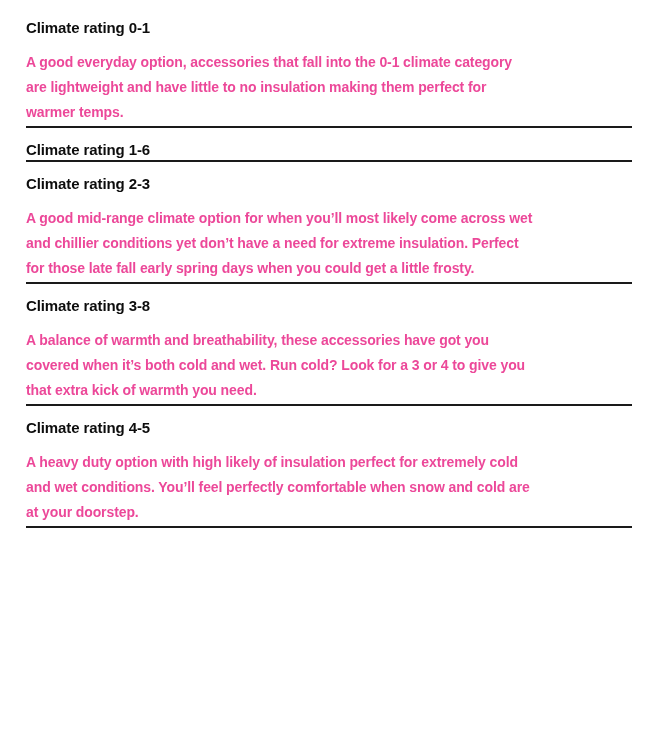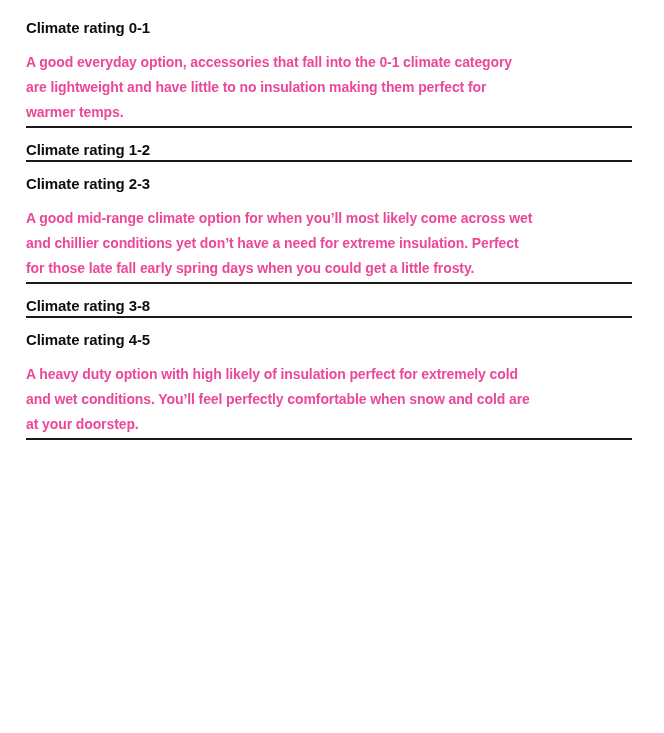--- a/index.html
+++ b/index.html
@@ -56,34 +56,37 @@
 
   <div class="section">
     <div class="section-heading">Climate rating 0-1</div>
     <div class="section-body">A good everyday option, accessories that fall into the 0-1 climate category
 are lightweight and have little to no insulation making them perfect for
 warmer temps.</div>
     <div class="section-divider"></div>
   </div>
 
   <div class="section">
-    <div class="section-heading">Climate rating 1-2</div>
+    <div class="section-heading">Climate rating 1-6</div>
     <div class="section-divider"></div>
   </div>
 
   <div class="section">
     <div class="section-heading">Climate rating 2-3</div>
     <div class="section-body">A good mid-range climate option for when you’ll most likely come across wet
 and chillier conditions yet don’t have a need for extreme insulation. Perfect
 for those late fall early spring days when you could get a little frosty.</div>
     <div class="section-divider"></div>
   </div>
 
   <div class="section">
     <div class="section-heading">Climate rating 3-8</div>
+    <div class="section-body">A balance of warmth and breathability, these accessories have got you
+covered when it’s both cold and wet. Run cold? Look for a 3 or 4 to give you
+that extra kick of warmth you need.</div>
     <div class="section-divider"></div>
   </div>
 
   <div class="section">
     <div class="section-heading">Climate rating 4-5</div>
     <div class="section-body">A heavy duty option with high likely of insulation perfect for extremely cold
 and wet conditions. You’ll feel perfectly comfortable when snow and cold are
 at your doorstep.</div>
     <div class="section-divider"></div>
   </div>

